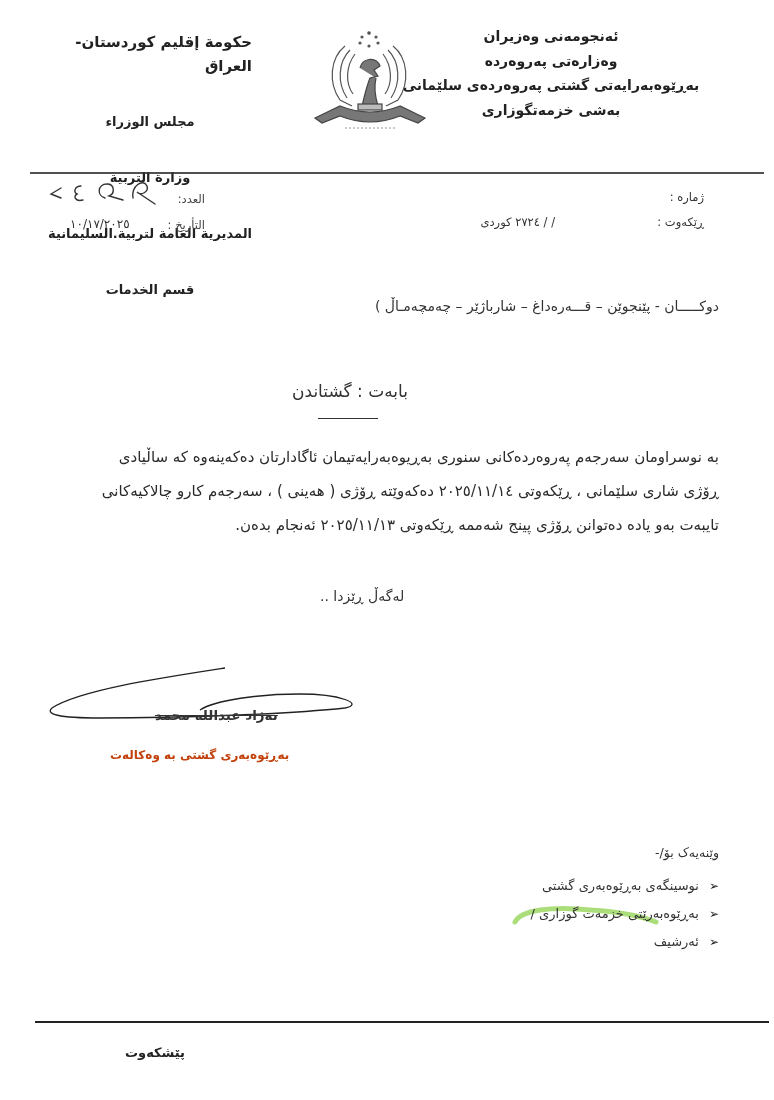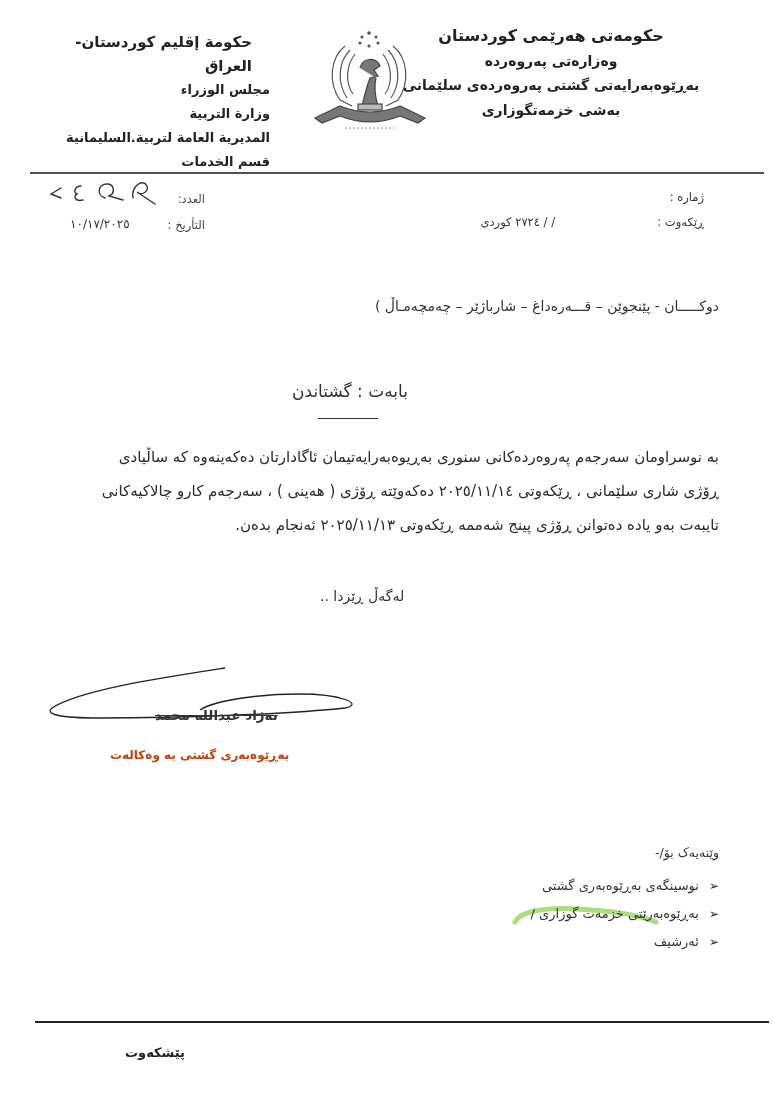--- a/index.html
+++ b/index.html
@@ -4,21 +4,21 @@
   <style>
     html, body { margin:0; padding:0; background:#ffffff; }
     body { width:774px; height:1100px; position:relative; overflow:hidden; font-family:"DejaVu Sans", sans-serif; color:#1e1e1e; }
     .abs { position:absolute; }
     .hdr-right { right:58px; top:24px; width:330px; text-align:center; direction:rtl; }
     .hdr-right div { font-size:14px; line-height:24.5px; font-weight:bold; color:#222; }
     .hdr-right .l0 { font-size:16px; }
     .hdr-left { left:30px; top:30px; width:240px; direction:rtl; }
     .hdr-left div { font-size:13px; line-height:24px; font-weight:bold; color:#222; }
     .hdr-left .l0 { font-size:15px; text-align:right; padding-right:18px; }
-    .hdr-left .c { text-align:right; }
+    .hdr-left .c { text-align:center;margin-top:32px; }
     .logo { left:300px; top:28px; width:150px; height:105px; }
     .rule-top { left:30px; top:172px; width:734px; height:2px; background:#333; opacity:0.85; }
     .rule-bottom { left:35px; top:1021px; width:734px; height:2px; background:#222; }
     .meta-r { right:70px; direction:rtl; font-size:11.5px; color:#333; }
     .meta-l { direction:rtl; font-size:11.5px; color:#444; }
     .hand { font-family:"DejaVu Sans", sans-serif; color:#333; font-weight:normal; }
     .to-block { right:55px; top:290px; width:680px; direction:rtl; font-size:14px; line-height:32px; color:#333; }
     .subject { left:260px; top:381px; width:180px; text-align:center; direction:rtl; font-size:17px; color:#333; }
     .subject-line { left:318px; top:418px; width:60px; height:1px; background:#333; }
     .body-text { right:55px; top:440px; width:690px; direction:rtl; font-size:15px; line-height:34px; color:#2a2a2a; text-align:justify; }
@@ -29,21 +29,21 @@
     .cc-title { right:55px; top:845px; direction:rtl; font-size:12.5px; color:#333; }
     .cc-list { right:55px; top:872px; direction:rtl; font-size:13px; color:#333; list-style:none; margin:0; padding:0; }
     .cc-list li { line-height:28px; white-space:nowrap; }
     .cc-list .arrow { font-size:12px; margin-left:10px; color:#222; }
     .footer-note { left:125px; top:1045px; direction:rtl; font-size:13px; font-weight:bold; color:#222; }
   </style>
 </head>
 <body>
 
 <div class="abs hdr-right">
-  <div class="l0">حکومەتی هەرێمی کوردستان</div>
+  <div>ئەنجومەنی وەزیران</div>
   <div>وەزارەتی پەروەردە</div>
   <div>بەڕێوەبەرایەتی گشتی پەروەردەی سلێمانی</div>
   <div>بەشی خزمەتگوزاری</div>
 </div>
 
 <div class="abs logo">
   <svg width="150" height="105" viewBox="0 0 150 105">
     <g fill="none" stroke="#555" stroke-width="1.2">
       <circle cx="69" cy="5" r="1.2" fill="#444"></circle>
       <circle cx="62" cy="9" r="1" fill="#444"></circle>

